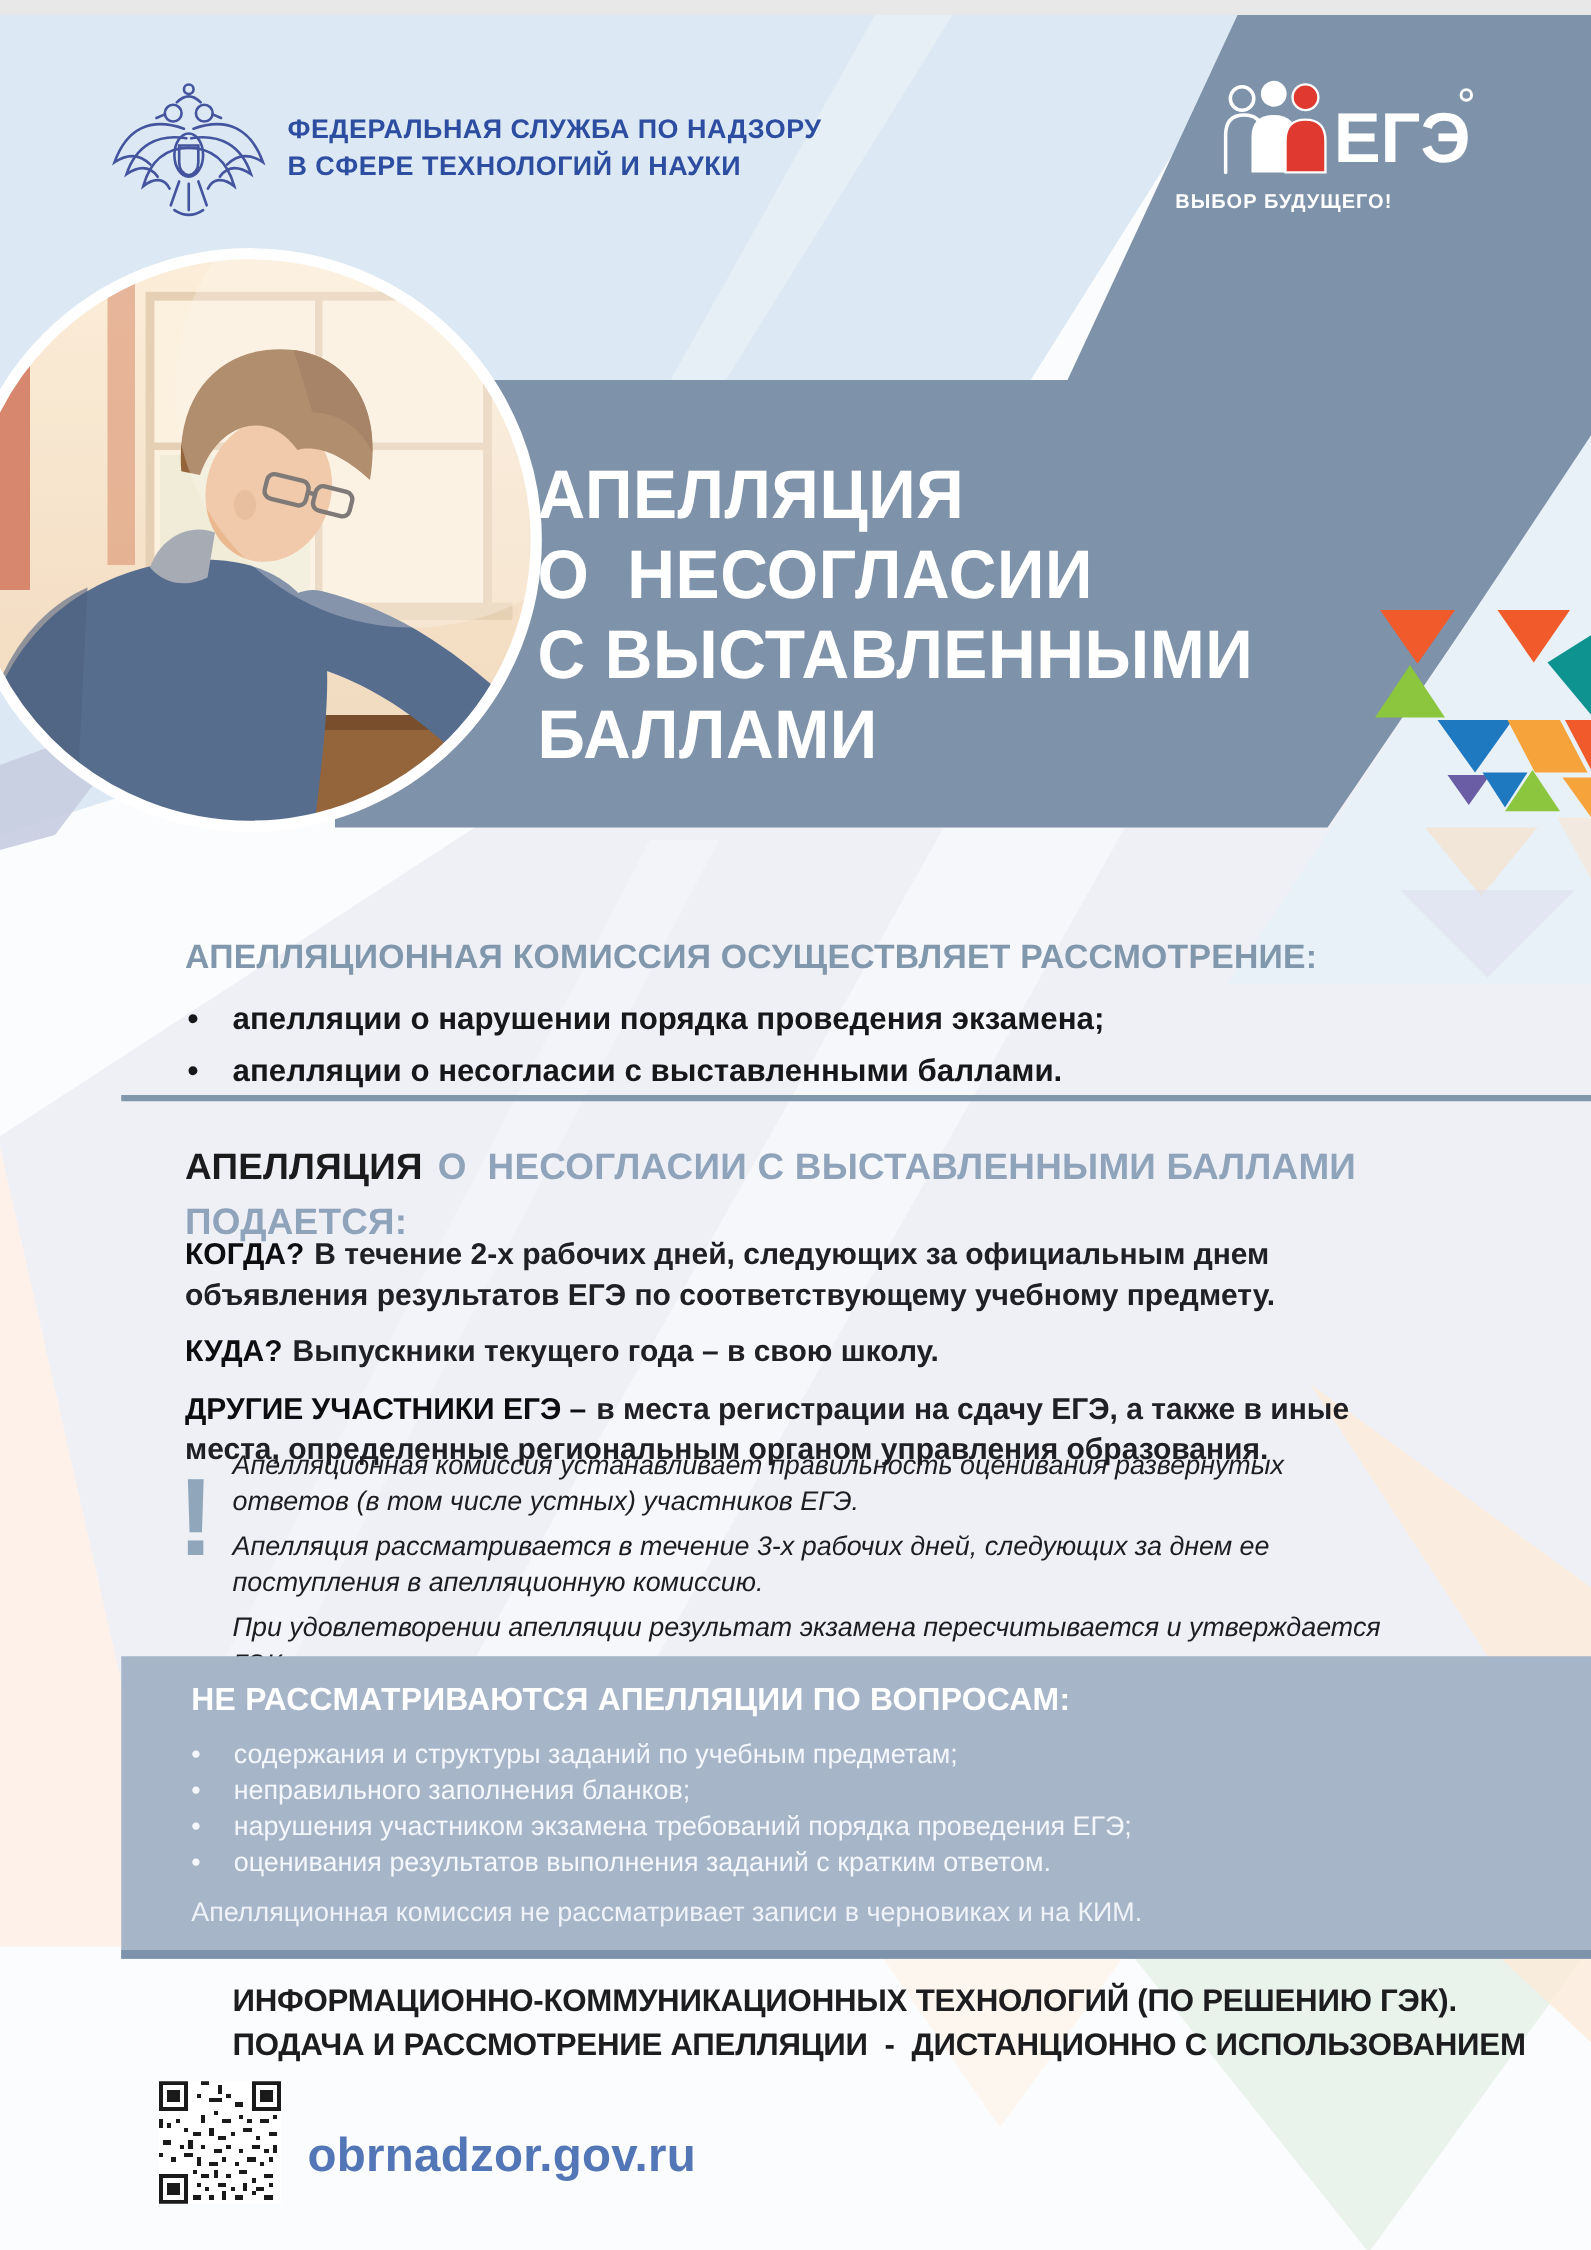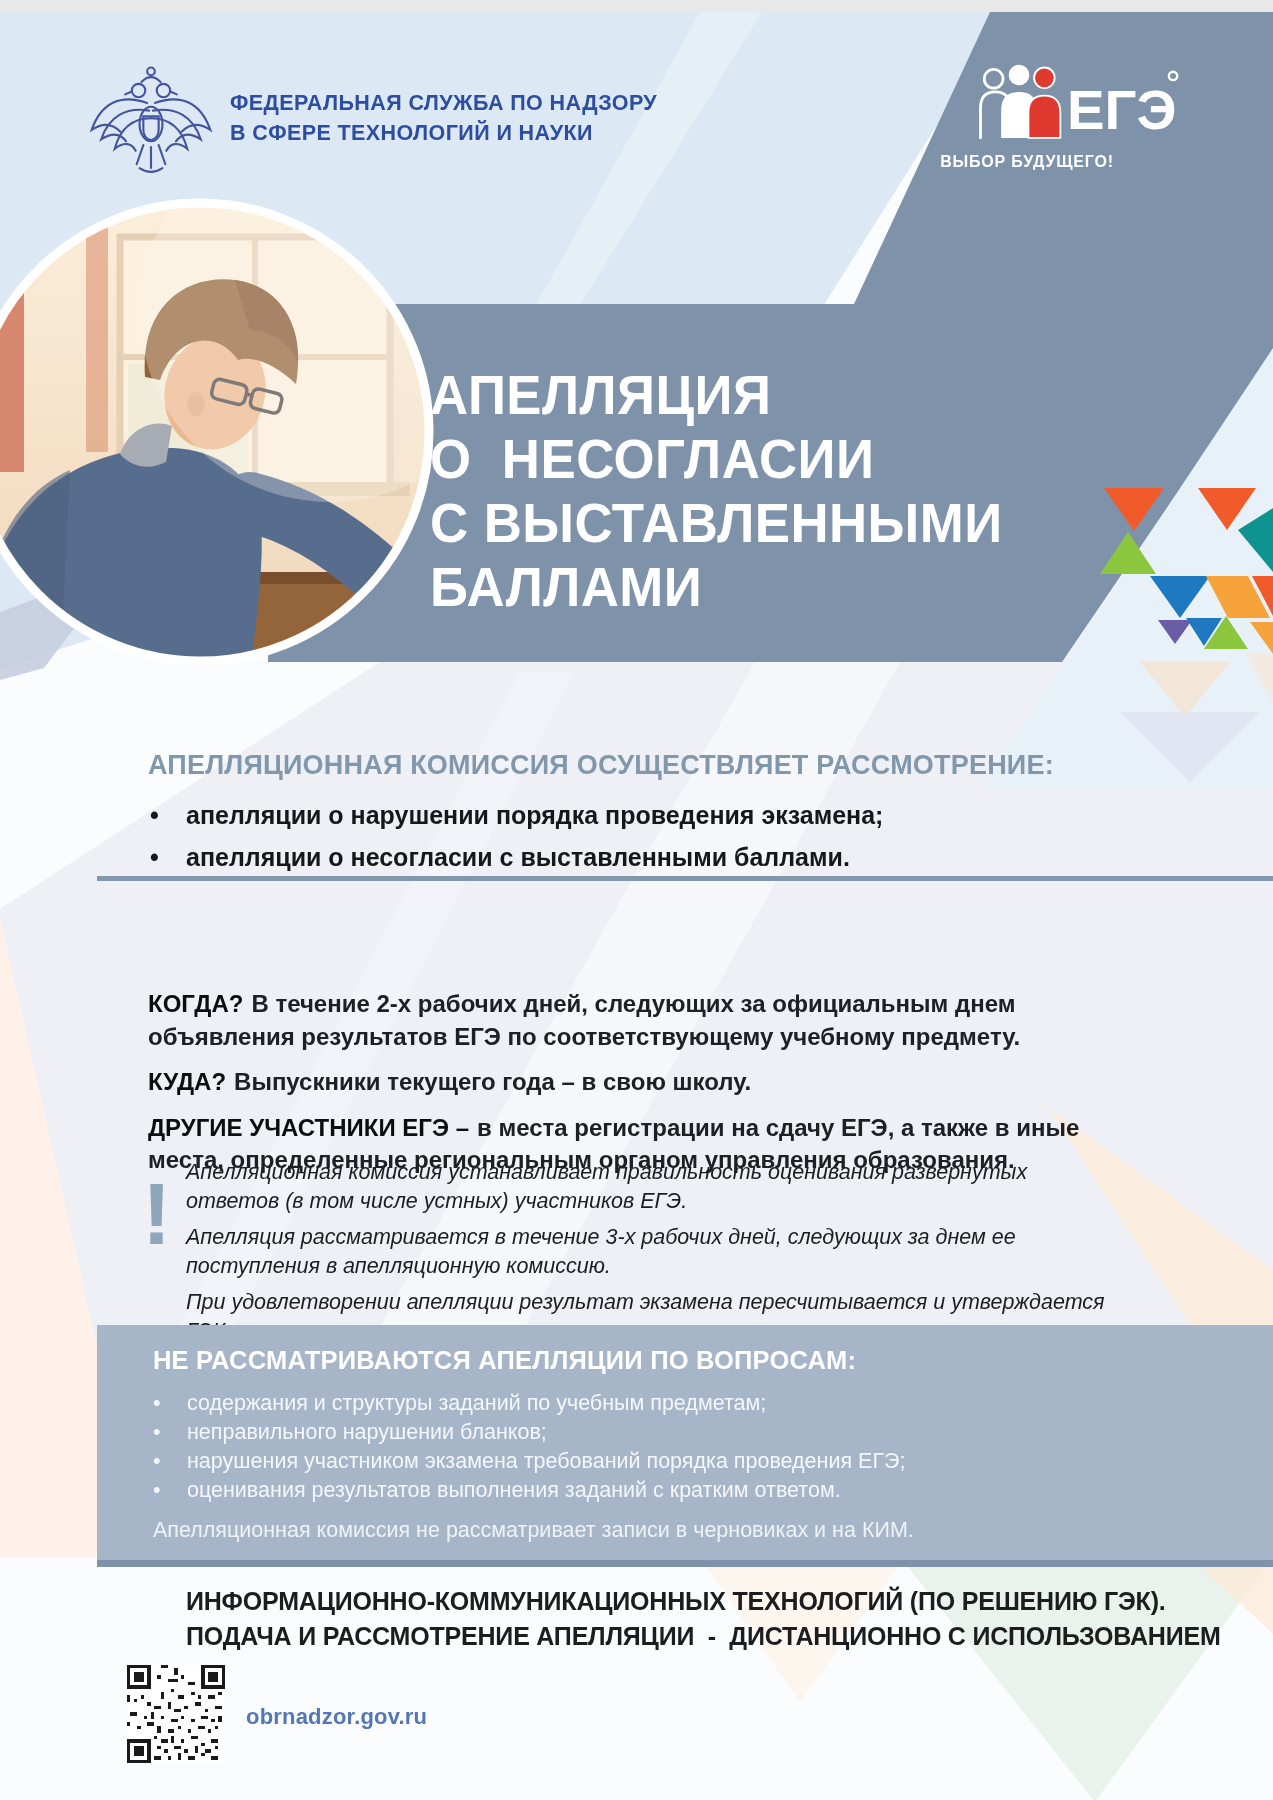--- a/index.html
+++ b/index.html
@@ -45,21 +45,21 @@
   
   .ex-box{left:97px;top:1313px;width:1176px;background:#a6b5c8;border-bottom:7px solid #7e93ab;
           box-sizing:border-box;padding:21px 40px 17px 56px;color:#fff;}
   .ex-head{font-size:25.5px;font-weight:800;letter-spacing:.2px;margin:0 0 14px 0;}
   .ex-bullets{font-size:21.5px;font-weight:400;line-height:29px;color:#f4f7fb;}
   .ex-bullets .dot{width:34px;flex:0 0 34px;}
   .ex-footer{margin-top:13px;font-size:21.5px;font-weight:400;color:#eff3f8;}
 
   
   .remote{left:186px;top:1572px;width:1060px;color:#1d1d20;font-size:25px;font-weight:800;line-height:35px;letter-spacing:-.2px;}
-  .website{left:246px;top:1692px;color:#5376b7;font-size:22px;font-weight:800;letter-spacing:.2px;}
+  .website{left:246px;top:1692px;color:#5376b7;font-size:38px;font-weight:800;letter-spacing:.2px;}
 </style>
 </head>
 <body>
 
 <div class="page">
 
   <svg class="abs" style="left:0;top:0;" width="1273" height="1800" viewBox="0 0 1273 1800">
 
     <rect x="0" y="0" width="1273" height="1800" fill="#fbfcfd"></rect>
 
@@ -210,20 +210,26 @@
       <span>апелляции о нарушении порядка проведения экзамена;</span>
     </div>
     <div class="b-row">
       <span class="dot">•</span>
       <span>апелляции о несогласии с выставленными баллами.</span>
     </div>
   </div>
 
   <div class="abs divider"></div>
 
+  <div class="abs sec2-head">
+    <div>
+      <span class="dark">АПЕЛЛЯЦИЯ</span><span class="light prewrap">О  НЕСОГЛАСИИ С ВЫСТАВЛЕННЫМИ БАЛЛАМИ</span>
+    </div>
+    <div class="light2">ПОДАЕТСЯ:</div>
+  </div>
   <div class="abs sec2-body">
     <p>
       <span class="lbl">КОГДА?</span><span>В течение 2-х рабочих дней, следующих за официальным днем объявления результатов ЕГЭ по соответствующему учебному предмету.</span>
     </p>
     <p>
       <span class="lbl">КУДА?</span><span>Выпускники текущего года – в свою школу.</span>
     </p>
     <p>
       <span class="lbl">ДРУГИЕ УЧАСТНИКИ ЕГЭ –</span><span>в места регистрации на сдачу ЕГЭ, а также в иные места, определенные региональным органом управления образования.</span>
     </p>
@@ -238,21 +244,21 @@
 
   <div class="abs ex-box">
     <div class="ex-head">НЕ РАССМАТРИВАЮТСЯ АПЕЛЛЯЦИИ ПО ВОПРОСАМ:</div>
     <div class="ex-bullets">
       <div class="b-row">
         <span class="dot">•</span>
         <span>содержания и структуры заданий по учебным предметам;</span>
       </div>
       <div class="b-row">
         <span class="dot">•</span>
-        <span>неправильного нарушении бланков;</span>
+        <span>неправильного заполнения бланков;</span>
       </div>
       <div class="b-row">
         <span class="dot">•</span>
         <span>нарушения участником экзамена требований порядка проведения ЕГЭ;</span>
       </div>
       <div class="b-row">
         <span class="dot">•</span>
         <span>оценивания результатов выполнения заданий с кратким ответом.</span>
       </div>
     </div>

